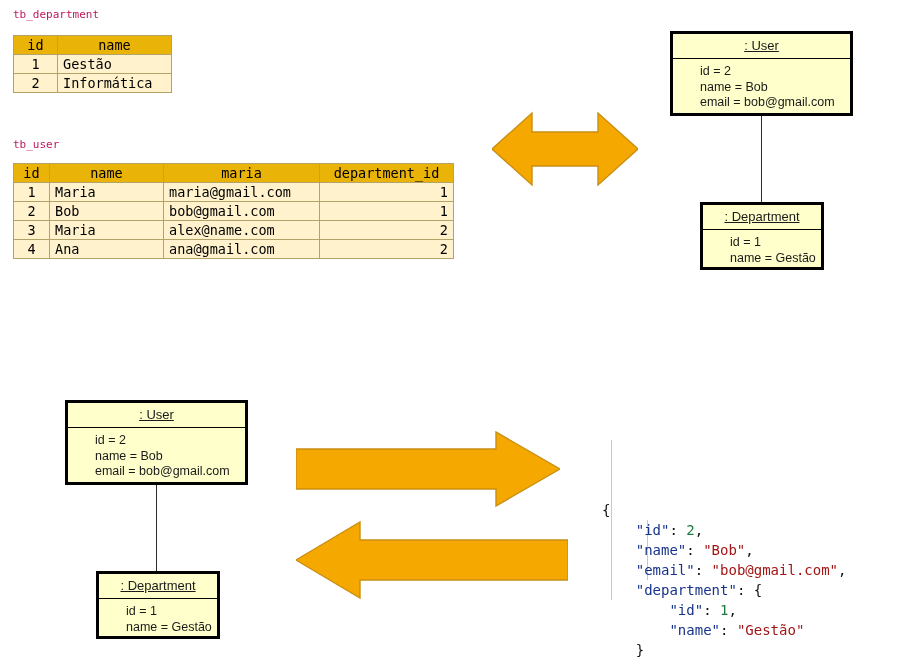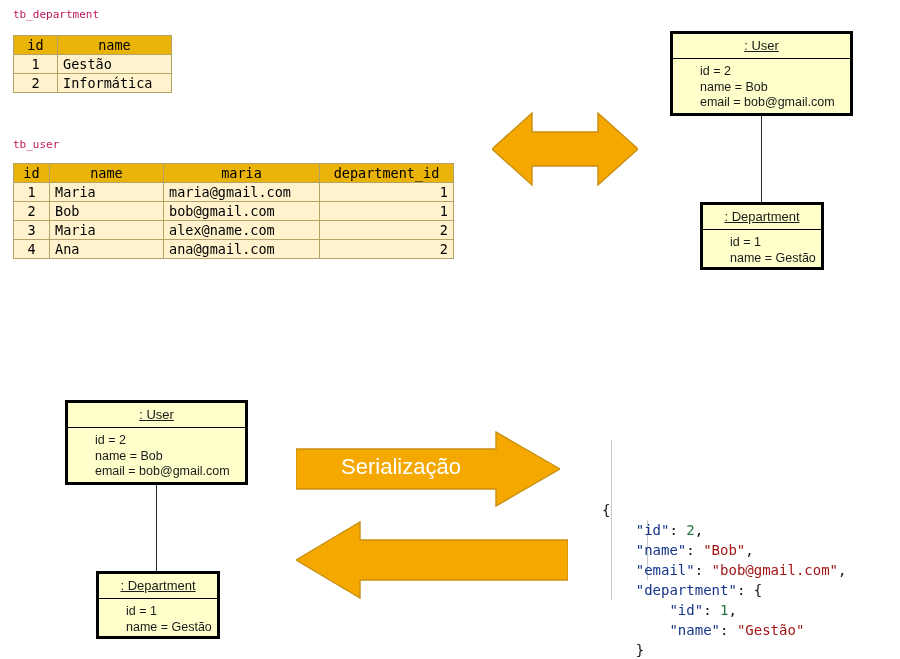--- a/index.html
+++ b/index.html
@@ -232,21 +232,20 @@
   <div class="uml-body">
     <div>id = 1</div>
     <div>name = Gestão</div>
   </div>
 </div>
 
 <div class="arrow-wrap" style="left:296px; top:431px; width:264px; height:76px;">
   <svg width="264" height="76" viewBox="0 0 264 76">
     <polygon points="0,18 200,18 200,1 264,38 200,75 200,58 0,58" fill="#f5a800" stroke="#c98f12" stroke-width="1.4"></polygon>
   </svg>
-  <div class="arrow-label" style="top:23px; left:0; width:210px; font-size:22px;">Serialização</div>
 </div>
 
 <div class="arrow-wrap" style="left:296px; top:521px; width:272px; height:78px;">
   <svg width="272" height="78" viewBox="0 0 272 78">
     <polygon points="0,39 64,1 64,19 272,19 272,59 64,59 64,77" fill="#f5a800" stroke="#c98f12" stroke-width="1.4"></polygon>
   </svg>
 </div>
 
 <div class="json-block" id="json-block" style="left:602px; top:420px; width:290px; height:200px;">
   <div class="guide" style="left:9px;  top:20px; height:160px;"></div>

